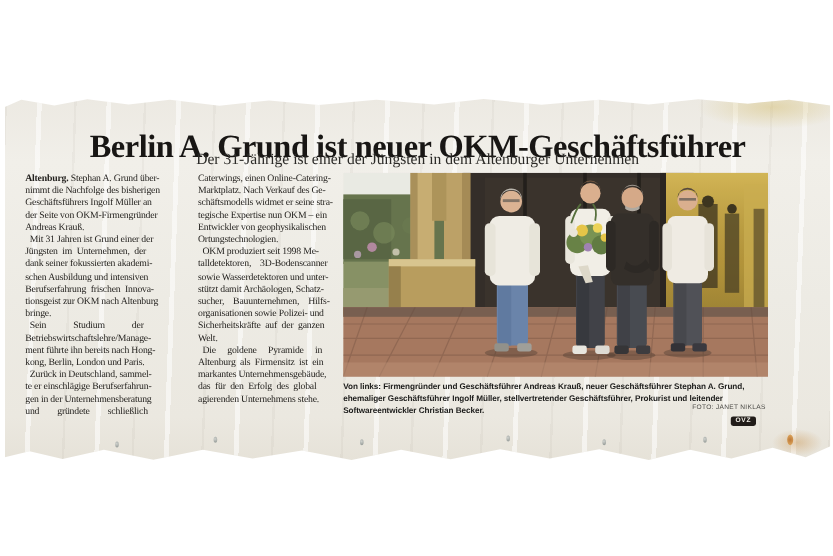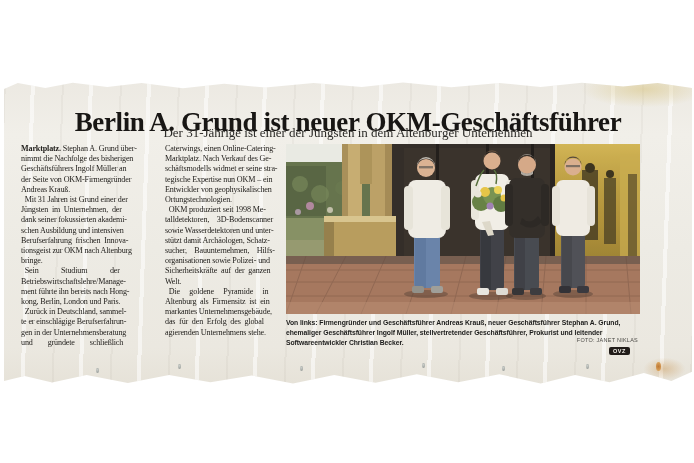--- a/index.html
+++ b/index.html
@@ -51,21 +51,21 @@
     background:radial-gradient(circle,#b96a20,#d89a4a 80%);opacity:.85;}
 </style>
 </head>
 <body>
 
 <div class="clipping">
 
   <h1 class="headline">Berlin A. Grund ist neuer OKM-Geschäftsführer</h1>
   <div class="subhead">Der 31-Jährige ist einer der Jüngsten in dem Altenburger Unternehmen</div>
 
-  <div class="col col1"><span class="dateline">Marktplatz.</span><span> Stephan A. Grund über-
+  <div class="col col1"><span class="dateline">Altenburg.</span><span> Stephan A. Grund über-
 nimmt die Nachfolge des bisherigen
 Geschäftsführers Ingolf Müller an
 der Seite von OKM-Firmengründer
 Andreas Krauß.
   Mit 31 Jahren ist Grund einer der
 Jüngsten  im  Unternehmen,  der
 dank seiner fokussierten akademi-
 schen Ausbildung und intensiven
 Berufserfahrung  frischen  Innova-
 tionsgeist zur OKM nach Altenburg

